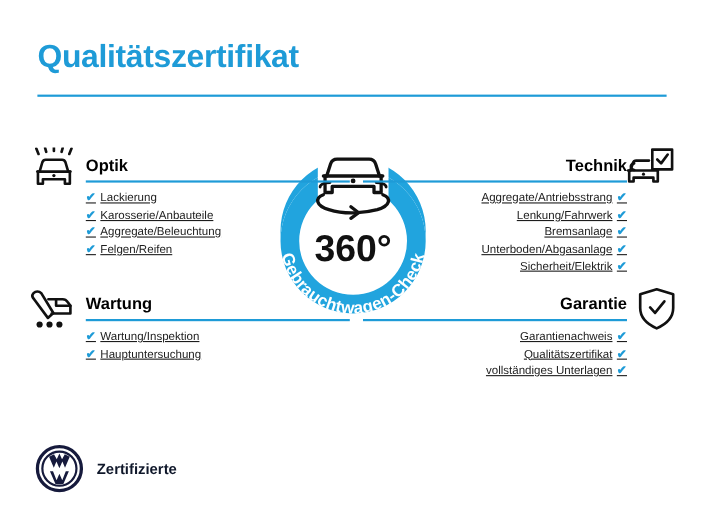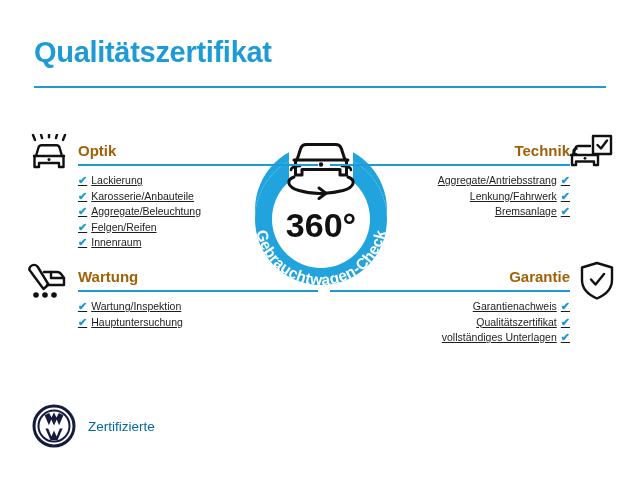--- a/index.html
+++ b/index.html
@@ -51,21 +51,21 @@
   .quad-right { left: 330px; text-align: right; }
 
   .quad-tl { top: 142px; }
   .quad-bl { top: 268px; }
   .quad-tr { top: 142px; }
   .quad-br { top: 268px; }
 
   .quad-head {
     font-size: 15px;
     font-weight: bold;
-    color: #a16207;
+    color: #000000;
     line-height: 18px;
     white-space: nowrap;
   }
   .quad-rule {
     margin-top: 4px;
     height: 2px;
     background: #1E9BD7;
     width: 100%;
   }
   .quad-left .quad-rule  { margin-left: 0; }
@@ -117,23 +117,23 @@
     position: absolute;
     left: 32px;
     top: 404px;
     display: flex;
     align-items: center;
   }
   .vw-mark { width: 44px; height: 44px; flex: 0 0 auto; }
   .vw-text {
     margin-left: 12px;
     font-size: 13.5px;
-    font-weight: normal;
+    font-weight: bold;
     line-height: 17px;
-    color: #0369a1;
+    color: #0f172a;
     white-space: nowrap;
   }
 </style>
 </head>
 <body>
 
 <div class="page">
 
   <div class="title">Qualitätszertifikat</div>
   <div class="title-rule"></div>
@@ -226,40 +226,41 @@
   </div>
 
   <div class="quad quad-left quad-tl">
     <div class="quad-head">Optik</div>
     <div class="quad-rule"></div>
     <ul class="quad-list">
       <li><span class="tick">✔</span><span>Lackierung</span></li>
       <li><span class="tick">✔</span><span>Karosserie/Anbauteile</span></li>
       <li><span class="tick">✔</span><span>Aggregate/Beleuchtung</span></li>
       <li><span class="tick">✔</span><span>Felgen/Reifen</span></li>
-      <li><span class="tick">✔</span><span>Innenraum</span></li>
     </ul>
   </div>
 
   <div class="quad quad-left quad-bl">
     <div class="quad-head">Wartung</div>
     <div class="quad-rule"></div>
     <ul class="quad-list">
       <li><span class="tick">✔</span><span>Wartung/Inspektion</span></li>
       <li><span class="tick">✔</span><span>Hauptuntersuchung</span></li>
     </ul>
   </div>
 
   <div class="quad quad-right quad-tr">
     <div class="quad-head">Technik</div>
     <div class="quad-rule"></div>
     <ul class="quad-list">
       <li><span>Aggregate/Antriebsstrang</span><span class="tick">✔</span></li>
       <li><span>Lenkung/Fahrwerk</span><span class="tick">✔</span></li>
       <li><span>Bremsanlage</span><span class="tick">✔</span></li>
+      <li><span>Unterboden/Abgasanlage</span><span class="tick">✔</span></li>
+      <li><span>Sicherheit/Elektrik</span><span class="tick">✔</span></li>
     </ul>
   </div>
 
   <div class="quad quad-right quad-br">
     <div class="quad-head">Garantie</div>
     <div class="quad-rule"></div>
     <ul class="quad-list">
       <li><span>Garantienachweis</span><span class="tick">✔</span></li>
       <li><span>Qualitätszertifikat</span><span class="tick">✔</span></li>
       <li><span>vollständiges Unterlagen</span><span class="tick">✔</span></li>

